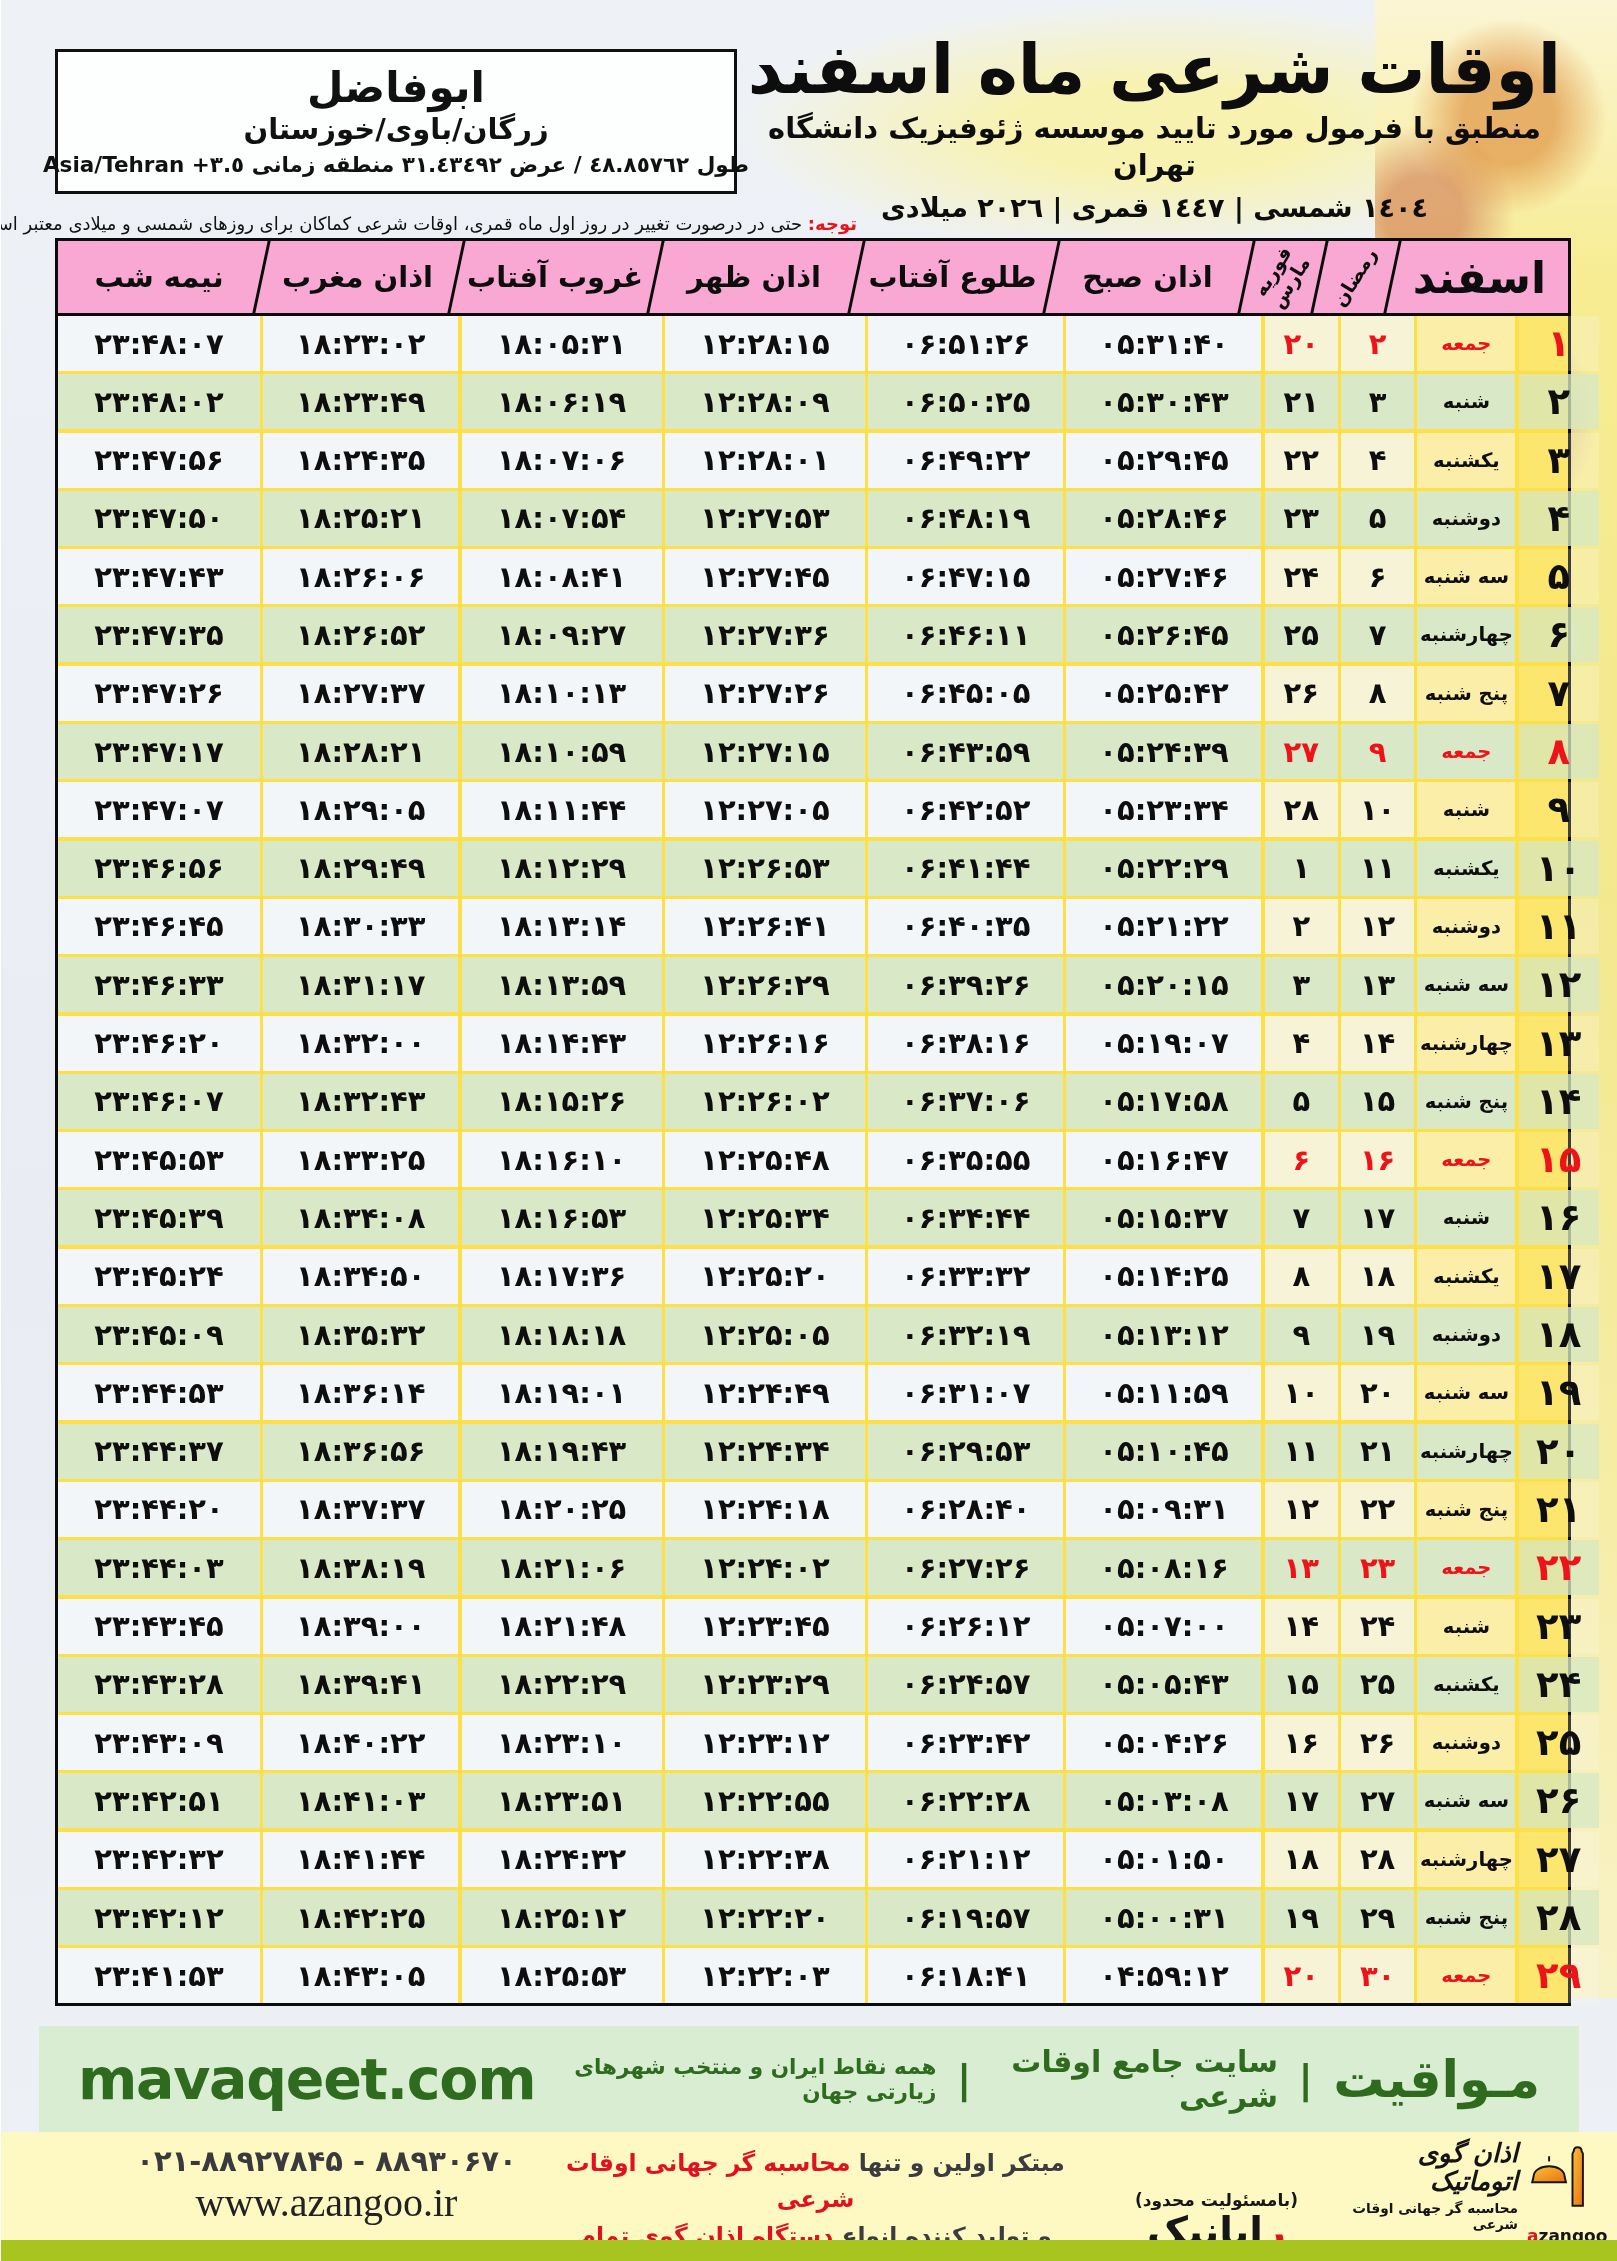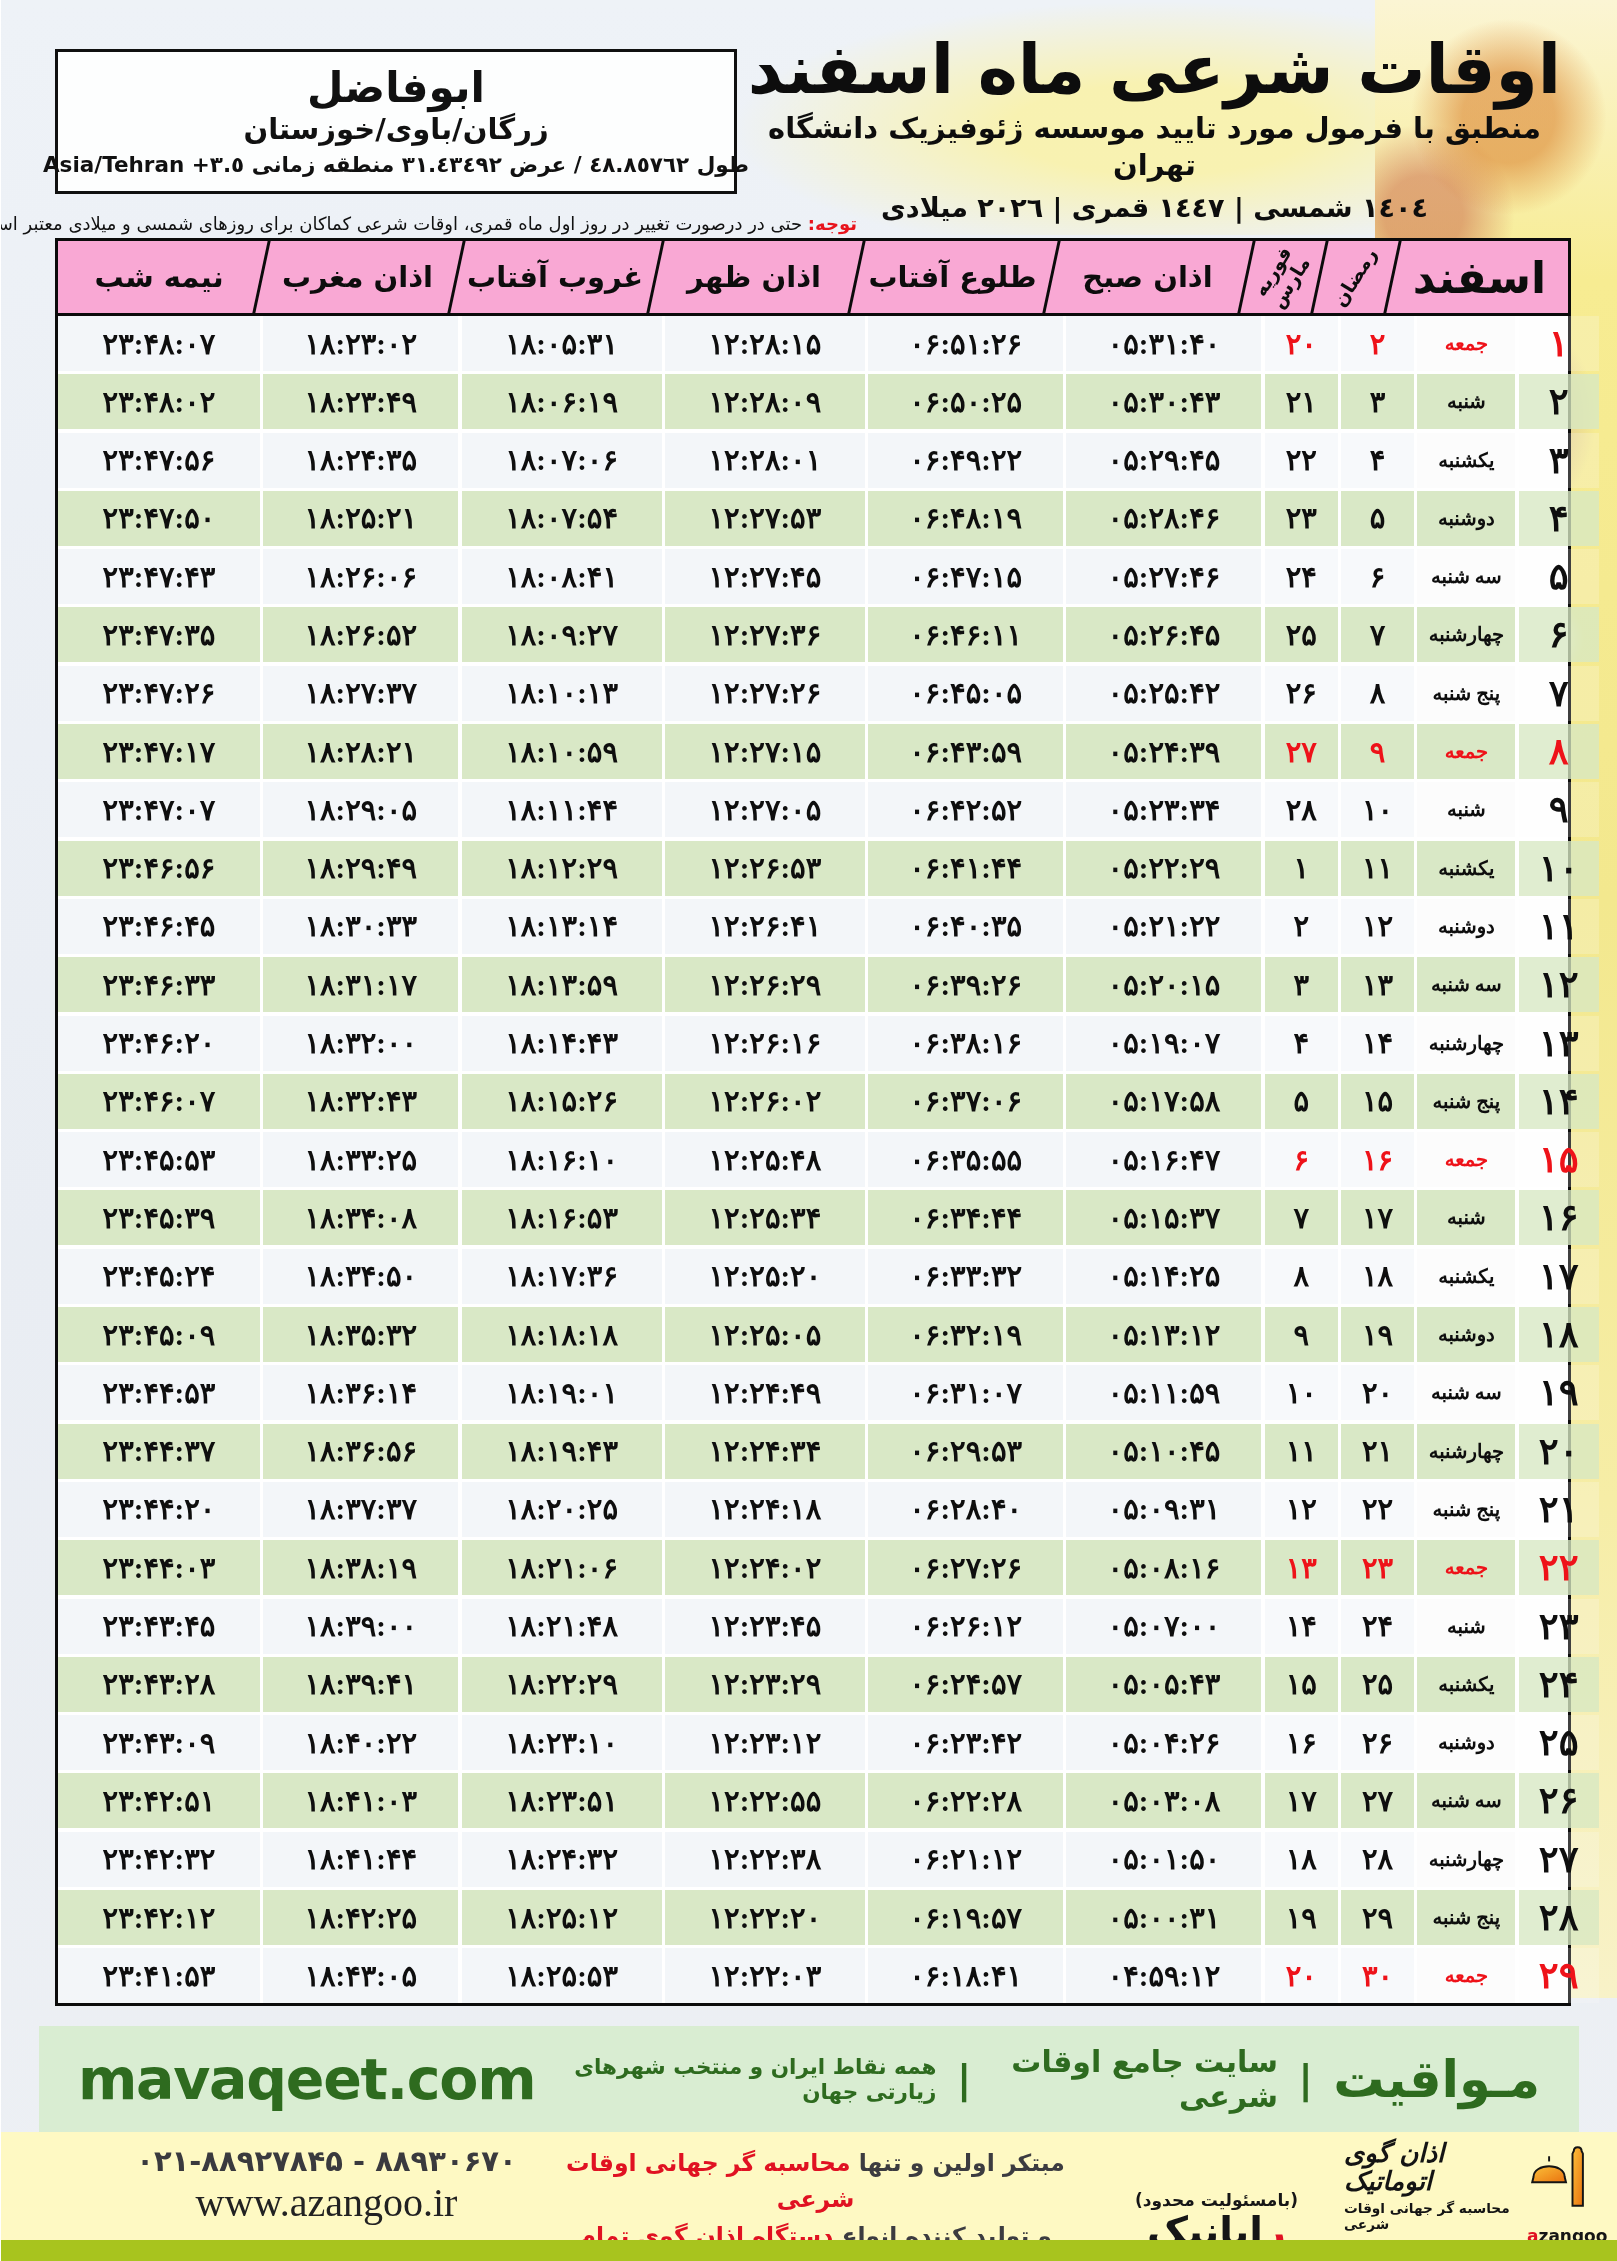--- a/index.html
+++ b/index.html
@@ -62,21 +62,21 @@
   }
   .thead .divider{
     position:absolute;top:-1.3px;width:3.3px;height:74px;background:#0b0b0b;transform:skewX(-12deg);
   }
   .h-month{font-size:44px !important;}
   .h-rot{transform:rotate(-58deg);font-size:19px !important;font-weight:bold;}
   .h-rot-2{display:flex;flex-direction:column;align-items:center;line-height:1.1;}
   .grid-body{
     display:grid;direction:ltr;
     grid-template-columns:202px 195px 200px 200px 195px 195px 73px 73px 98px 80px;
-    grid-auto-rows:55px;gap:3.3px;background:#ffffff;font-family:Liberation Serif, serif;
+    grid-auto-rows:55px;gap:3.3px;background:#fde047;
   }
   .row{display:contents;}
   .cell{
     display:flex;align-items:center;justify-content:center;
     color:#0e0e0e;overflow:hidden;white-space:nowrap;
   }
   .row.odd  .cell{background:#f3f6f9;}
   .row.even .cell{background:#d9e8c6;}
   
   .row.odd  .cell.c-day{background:rgba(250,250,250,.22);}
@@ -119,21 +119,21 @@
   .rayanik .sub{font-size:17px;font-weight:bold;margin-top:41px;}
   .rayanik .name{font-size:40px;font-weight:bold;line-height:1.05;}
   .rayanik .name .red{color:#e01222;}
   .rayanik .side{font-size:14.4px;font-weight:bold;margin-top:20px;}
   .azangoo{
     position:absolute;left:1344px;top:6.5px;width:261px;display:flex;align-items:center;direction:rtl;gap:9px;
   }
   .az-art{position:relative;width:78px;height:85px;flex:0 0 auto;}
   .az-latin{font-size:17px;font-weight:bold;color:#161616;text-align:center;direction:ltr;margin-top:-3.9px;}
   .az-latin .red{color:#e01222;}
-  .az-text{text-align:left;color:#141414;}
+  .az-text{text-align:right;color:#141414;}
   .az-title{font-size:26px;font-weight:bold;font-style:italic;line-height:1.1;}
   .az-sub{font-size:13.7px;font-weight:bold;margin-top:3.9px;}
   .lime-bar{position:absolute;left:0;top:2240px;width:1618px;height:21px;background:#a8c41e;z-index:2;}
 </style>
 </head>
 <body>
 
 <div class="art-glow"></div>
 <div class="art-strip"></div>
 

